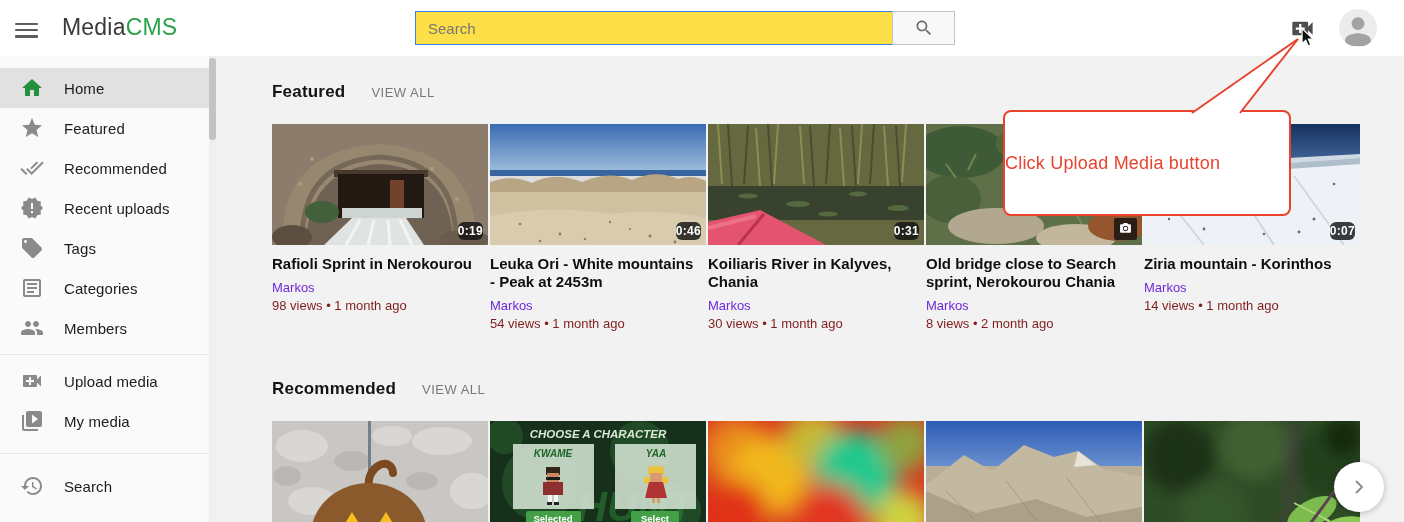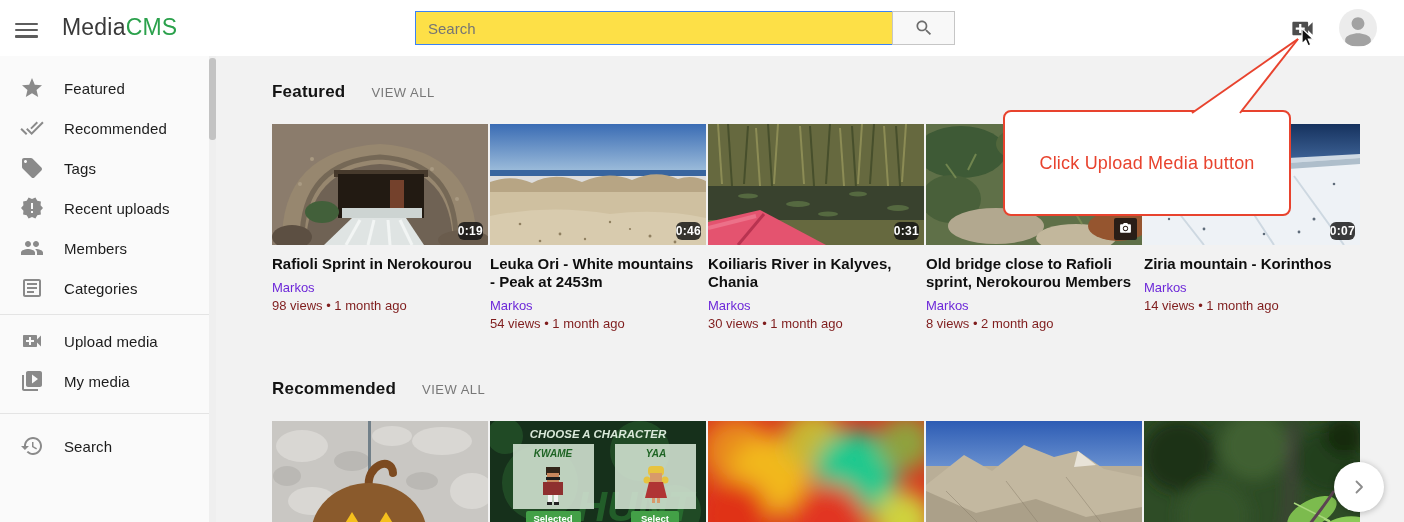--- a/index.html
+++ b/index.html
@@ -46,21 +46,21 @@
   .thumb{position:relative;width:216px;height:121px;background:#ddd;cursor:pointer;}
   .thumb svg.art{display:block;width:216px;height:121px;}
   .duration{position:absolute;right:5px;bottom:5px;background:rgba(18,18,18,.82);color:#fff;font-size:12px;font-weight:bold;letter-spacing:.3px;padding:2px 0;border-radius:6px;}
   .badge-photo{position:absolute;right:5px;bottom:5px;background:rgba(18,18,18,.82);color:#fff;padding:3px 5px 1px 5px;border-radius:2px;}
   .card-title{margin-top:10px;font-size:15px;font-weight:bold;color:#0f0f0f;line-height:18px;padding-right:6px;cursor:pointer;}
   .card-author{margin-top:6px;font-size:13px;color:#6d28d9;line-height:18px;cursor:pointer;}
   .card-meta{font-size:13px;color:#7f1d1d;line-height:18px;}
 
   
   .next-btn{position:absolute;left:1334px;top:462px;width:50px;height:50px;border-radius:50%;background:#fff;box-shadow:0 1px 6px rgba(0,0,0,.25);display:flex;align-items:center;justify-content:center;color:#8c8c8c;cursor:pointer;z-index:15;}
-  .callout{position:absolute;left:1003px;top:110px;width:288px;height:106px;box-sizing:border-box;background:#fff;border:2px solid #e8432e;border-radius:8px;display:flex;align-items:center;justify-content:center;z-index:16;}
+  .callout{position:absolute;left:1003px;top:110px;width:288px;height:106px;box-sizing:border-box;background:#fff;border:2px solid #e8432e;border-radius:8px;display:flex;align-items:center;z-index:16;}
   .callout-text{color:#e8432e;font-size:18px;letter-spacing:.2px;}
   .callout-tail{position:absolute;left:1180px;top:30px;width:130px;height:86px;z-index:17;pointer-events:none;}
 </style>
 </head>
 <body>
 
 <div class="app">
 
   <div class="header">
     <div class="burger">
@@ -84,55 +84,61 @@
     </div>
     <div class="avatar">
       <svg width="32" height="32" viewBox="0 0 24 24" fill="currentColor">
           <path d="M12 12c2.7 0 4.8-2.1 4.8-4.8S14.7 2.4 12 2.4 7.2 4.5 7.2 7.2 9.3 12 12 12zm0 2.4c-3.2 0-9.6 1.6-9.6 4.8V24h19.2v-4.8c0-3.2-6.4-4.8-9.6-4.8z"></path>
         </svg>
     </div>
   </div>
 
   <div class="sidebar">
     <ul class="nav-group first" id="nav-primary">
+        <li class="nav-item active">
+          <span class="ico"><svg width="24" height="24" viewBox="0 0 24 24" fill="currentColor">
+              <path d="M10 20v-6h4v6h5v-8h3L12 3 2 12h3v8z"></path>
+            </svg></span>
+          <span class="lbl">Home</span>
+        </li>
         <li class="nav-item">
           <span class="ico"><svg width="24" height="24" viewBox="0 0 24 24" fill="currentColor">
               <path d="M12 17.27 18.18 21l-1.64-7.03L22 9.24l-7.19-.61L12 2 9.19 8.63 2 9.24l5.46 4.73L5.82 21z"></path>
             </svg></span>
           <span class="lbl">Featured</span>
         </li>
         <li class="nav-item">
           <span class="ico"><svg width="24" height="24" viewBox="0 0 24 24" fill="currentColor">
               <path d="M18 7l-1.41-1.41-6.34 6.34 1.41 1.41L18 7zm4.24-1.41L11.66 16.17 7.48 12l-1.41 1.41L11.66 19l12-12-1.42-1.41zM.41 13.41 6 19l1.41-1.41L1.83 12 .41 13.41z"></path>
             </svg></span>
           <span class="lbl">Recommended</span>
         </li>
         <li class="nav-item">
           <span class="ico"><svg width="24" height="24" viewBox="0 0 24 24" fill="currentColor">
+              <path d="M23 12l-2.44-2.79.34-3.69-3.61-.82-1.89-3.2L12 2.96 8.6 1.5 6.71 4.69 3.1 5.5l.34 3.7L1 12l2.44 2.79-.34 3.7 3.61.82 1.89 3.19 3.4-1.47 3.4 1.46 1.89-3.19 3.61-.82-.34-3.69L23 12zm-10 5h-2v-2h2v2zm0-4h-2V7h2v6z"></path>
+            </svg></span>
+          <span class="lbl">Recent uploads</span>
+        </li>
+        <li class="nav-item">
+          <span class="ico"><svg width="24" height="24" viewBox="0 0 24 24" fill="currentColor">
               <path d="M21.41 11.58l-9-9C12.05 2.22 11.55 2 11 2H4c-1.1 0-2 .9-2 2v7c0 .55.22 1.05.59 1.42l9 9c.36.36.86.58 1.41.58.55 0 1.05-.22 1.41-.59l7-7c.37-.36.59-.86.59-1.41 0-.55-.23-1.06-.59-1.42zM5.5 7C4.67 7 4 6.33 4 5.5S4.67 4 5.5 4 7 4.67 7 5.5 6.33 7 5.5 7z"></path>
             </svg></span>
           <span class="lbl">Tags</span>
         </li>
         <li class="nav-item">
           <span class="ico"><svg width="24" height="24" viewBox="0 0 24 24" fill="currentColor">
-              <path d="M23 12l-2.44-2.79.34-3.69-3.61-.82-1.89-3.2L12 2.96 8.6 1.5 6.71 4.69 3.1 5.5l.34 3.7L1 12l2.44 2.79-.34 3.7 3.61.82 1.89 3.19 3.4-1.47 3.4 1.46 1.89-3.19 3.61-.82-.34-3.69L23 12zm-10 5h-2v-2h2v2zm0-4h-2V7h2v6z"></path>
-            </svg></span>
-          <span class="lbl">Recent uploads</span>
+              <path d="M19 3H5c-1.1 0-2 .9-2 2v14c0 1.1.9 2 2 2h14c1.1 0 2-.9 2-2V5c0-1.1-.9-2-2-2zm0 16H5V5h14v14zM7 7h10v2H7zm0 4h10v2H7zm0 4h7v2H7z"></path>
+            </svg></span>
+          <span class="lbl">Categories</span>
         </li>
         <li class="nav-item">
           <span class="ico"><svg width="24" height="24" viewBox="0 0 24 24" fill="currentColor">
               <path d="M16 11c1.66 0 2.99-1.34 2.99-3S17.66 5 16 5s-3 1.34-3 3 1.34 3 3 3zm-8 0c1.66 0 2.99-1.34 2.99-3S9.66 5 8 5 5 6.34 5 8s1.34 3 3 3zm0 2c-2.33 0-7 1.17-7 3.5V19h14v-2.5c0-2.33-4.67-3.5-7-3.5zm8 0c-.29 0-.62.02-.97.05 1.16.84 1.97 1.97 1.97 3.45V19h6v-2.5c0-2.33-4.67-3.5-7-3.5z"></path>
             </svg></span>
           <span class="lbl">Members</span>
-        </li>
-        <li class="nav-item">
-          <span class="ico"><svg width="24" height="24" viewBox="0 0 24 24" fill="currentColor">
-              <path d="M19 3H5c-1.1 0-2 .9-2 2v14c0 1.1.9 2 2 2h14c1.1 0 2-.9 2-2V5c0-1.1-.9-2-2-2zm0 16H5V5h14v14zM7 7h10v2H7zm0 4h10v2H7zm0 4h7v2H7z"></path>
-            </svg></span>
-          <span class="lbl">Categories</span>
         </li>
       </ul>
     <div class="nav-divider d1"></div>
     <ul class="nav-group" id="nav-secondary">
         <li class="nav-item">
           <span class="ico"><svg width="24" height="24" viewBox="0 0 24 24" fill="currentColor">
               <path fill-rule="evenodd" d="M17 10.5V7c0-.55-.45-1-1-1H4c-.55 0-1 .45-1 1v10c0 .55.45 1 1 1h12c.55 0 1-.45 1-1v-3.5l4 4v-11l-4 4zM14 13h-3v3H9v-3H6v-2h3V8h2v3h3v2z"></path>
             </svg></span>
           <span class="lbl">Upload media</span>
         </li>
@@ -291,21 +297,21 @@
                   <path d="M50 30 l-8 16"></path>
                   <path d="M100 36 l8 12"></path>
                   <path d="M150 90 l6 10"></path>
                 </g>
               </svg>
               <div class="badge-photo"><svg width="13" height="13" viewBox="0 0 24 24" fill="currentColor">
                   <circle cx="12" cy="12" r="3.2"></circle>
                   <path d="M9 2 7.17 4H4c-1.1 0-2 .9-2 2v12c0 1.1.9 2 2 2h16c1.1 0 2-.9 2-2V6c0-1.1-.9-2-2-2h-3.17L15 2H9zm3 15c-2.76 0-5-2.24-5-5s2.24-5 5-5 5 2.24 5 5-2.24 5-5 5z"></path>
                 </svg></div>
             </div>
-            <div class="card-title">Old bridge close to Rafioli sprint, Nerokourou Members</div>
+            <div class="card-title">Old bridge close to Search sprint, Nerokourou Chania</div>
             <div class="card-author">Markos</div>
             <div class="card-meta">8 views • 2 month ago</div>
           </div>
           <div class="card">
             <div class="thumb">
               <svg class="art" viewBox="0 0 216 121">
                 <defs>
                   <linearGradient id="zsky" x1="0" y1="0" x2="0" y2="1">
                     <stop offset="0" stop-color="#16325e"></stop>
                     <stop offset="1" stop-color="#4a72a8"></stop>

